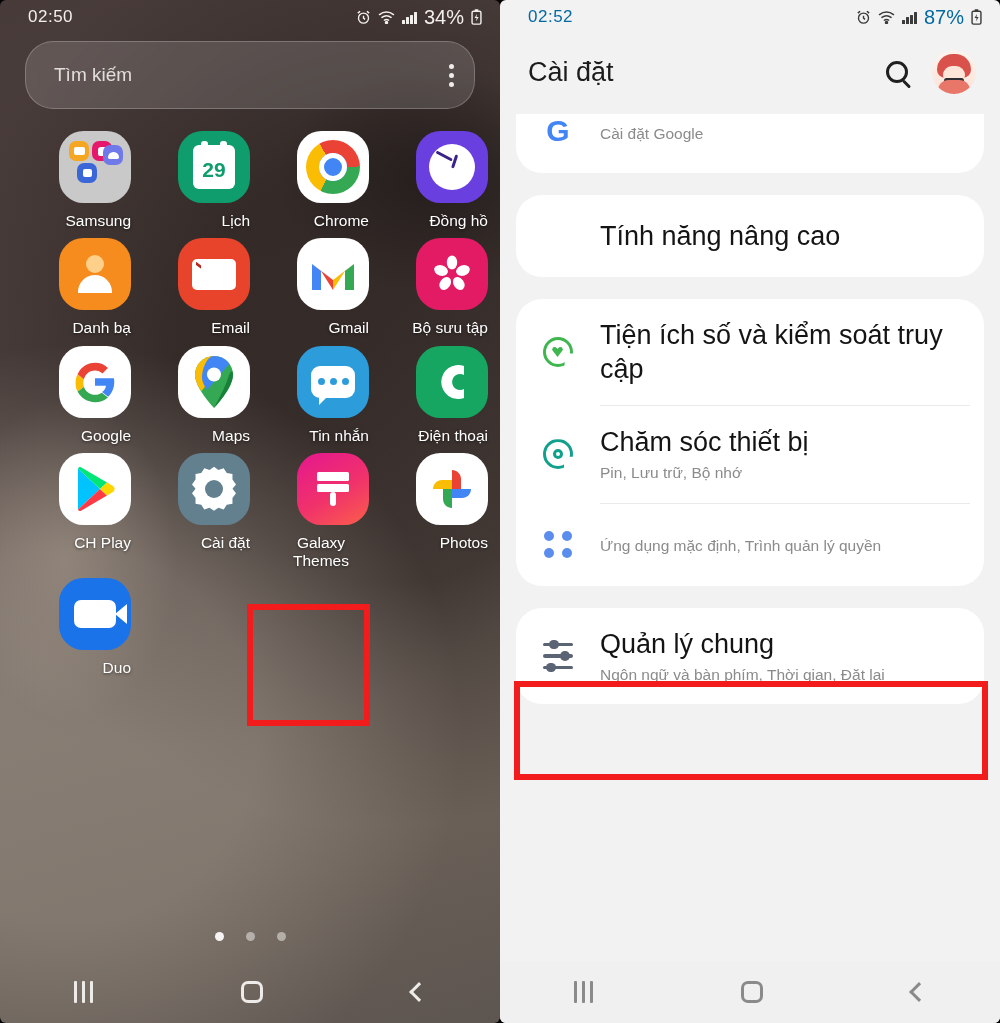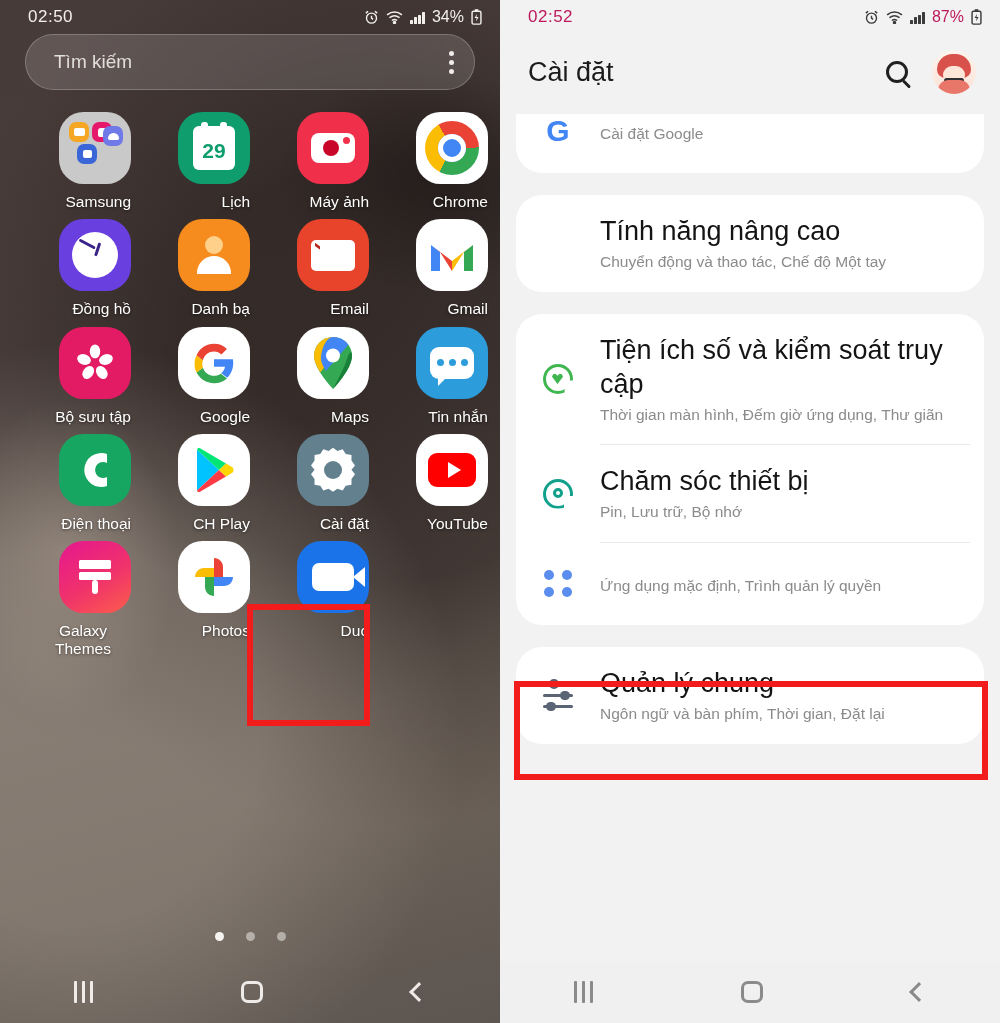--- a/index.html
+++ b/index.html
@@ -2,21 +2,21 @@
 <html><head>
 <meta charset="utf-8">
 <style>
   * { margin:0; padding:0; box-sizing:border-box; }
   html,body { width:1000px; height:1023px; overflow:hidden; }
   body {
     font-family:"Liberation Sans", sans-serif;
     background:#000;
     display:flex;
   }
-  .panel { position:relative; width:500px; height:1023px; overflow:hidden; }
+  .panel { position:relative; width:500px; height:1023px; overflow:hidden;border-radius:6px; }
 
   
   #home-panel {
     background:
       radial-gradient(circle at 14% 72%, rgba(150,140,130,.55) 0 22%, rgba(0,0,0,0) 46%),
       radial-gradient(circle at 78% 36%, rgba(40,32,30,.65) 0 28%, rgba(0,0,0,0) 60%),
       radial-gradient(circle at 30% 18%, rgba(70,58,56,.8) 0 30%, rgba(0,0,0,0) 62%),
       linear-gradient(165deg,#4b3e3c 0%,#554944 18%,#6d625b 40%,#7a6f66 58%,#6b6158 78%,#5d5550 100%);
   }
   #home-panel::after{
@@ -26,34 +26,34 @@
       radial-gradient(ellipse 220px 160px at 430px 180px, rgba(25,20,18,.55), rgba(0,0,0,0) 70%);
     pointer-events:none;
   }
 
   .statusbar {
     position:relative; z-index:5; height:34px;
     display:flex; align-items:center; justify-content:space-between;
     padding:0 18px 0 28px;
   }
   .sb-clock { font-size:17px; letter-spacing:.5px; }
-  .sb-right { display:flex; align-items:center; gap:7px; font-size:16px; }
+  .sb-right { display:flex; align-items:center; gap:7px; font-size:20px; }
   .home .sb-clock,.home .sb-right { color:#f2efec; }
-  .settings .sb-clock,.settings .sb-right { color:#be185d; }
+  .settings .sb-clock,.settings .sb-right { color:#0369a1; }
 
   .ico { display:inline-block; line-height:0; }
   .sig { display:flex; align-items:flex-end; gap:1.5px; height:13px; }
   .sig i { width:2.5px; background:currentColor; display:block; border-radius:.5px; }
   .sig i:nth-child(1){height:4px}.sig i:nth-child(2){height:6.5px}
   .sig i:nth-child(3){height:9px}.sig i:nth-child(4){height:12px}
 
   
   .searchbar {
     position:relative; z-index:5;
-    margin:0 25px 0 25px; height:56px; border-radius:28px;
+    margin:7px 25px 0 25px; height:68px; border-radius:28px;
     background:rgba(255,255,255,.14);
     border:1px solid rgba(255,255,255,.22);
     display:flex; align-items:center; justify-content:space-between;
     padding:0 20px 0 28px;
     backdrop-filter:blur(3px);
   }
   .searchbar .ph { color:#e2dedb; font-size:19px; }
   .kebab { display:flex; flex-direction:column; gap:4px; }
   .kebab i { width:5px; height:5px; border-radius:50%; background:#f0eceb; display:block; }
 
@@ -304,26 +304,20 @@
 
     <div class="app">
       <div class="appicon squircle cal">
         <span class="page">
             <span class="num">29</span>
           </span>
       </div>
       <div class="applabel">Lịch</div>
     </div>
 
-    <div class="app">
-      <div class="appicon squircle cam">
-          <span class="b"></span>
-        </div>
-      <div class="applabel">Máy ảnh</div>
-    </div>
 
     <div class="app">
       <div class="appicon squircle chrome">
           <span class="ring"></span>
         </div>
       <div class="applabel">Chrome</div>
     </div>
 
     <div class="app">
       <div class="appicon squircle clock">
@@ -433,26 +427,20 @@
       <div class="applabel">CH Play</div>
     </div>
 
     <div class="app">
       <div class="appicon squircle settings-ic">
         <span class="cog"></span>
         </div>
       <div class="applabel">Cài đặt</div>
     </div>
 
-    <div class="app">
-      <div class="appicon squircle yt">
-          <span class="box"></span>
-        </div>
-      <div class="applabel">YouTube</div>
-    </div>
 
     <div class="app">
       <div class="appicon squircle themes">
         <svg width="40" height="42" viewBox="0 0 40 42">
           <rect x="4" y="4" width="32" height="9" rx="1.5" fill="#fff"></rect>
           <rect x="4" y="16" width="32" height="8" rx="1.5" fill="#fff"></rect>
           <rect x="17" y="24" width="6" height="14" rx="3" fill="#fff"></rect>
         </svg>
       </div>
       <div class="applabel">Galaxy Themes</div>
@@ -561,35 +549,33 @@
       </div>
     </div>
 
     <div class="card">
       <div class="row">
         <span class="row-ic">
           <span class="ic-gear-plus"><span class="cog"></span><span class="ph"></span><span class="pv"></span></span>
         </span>
         <span class="row-tx">
           <div class="row-title">Tính năng nâng cao</div>
-          <div class="row-sub">Chuyển động và thao tác, Chế độ Một tay</div>
         </span>
       </div>
     </div>
 
     <div class="card">
       <div class="row">
         <span class="row-ic">
           <span class="ic-wellbeing">
               <span class="hrt"></span>
             </span>
         </span>
         <span class="row-tx">
           <div class="row-title">Tiện ích số và kiểm soát truy cập</div>
-          <div class="row-sub">Thời gian màn hình, Đếm giờ ứng dụng, Thư giãn</div>
         </span>
       </div>
       <div class="sep"></div>
       <div class="row">
         <span class="row-ic">
           <span class="ic-devcare">
               <span class="in"></span>
             </span>
         </span>
         <span class="row-tx">

